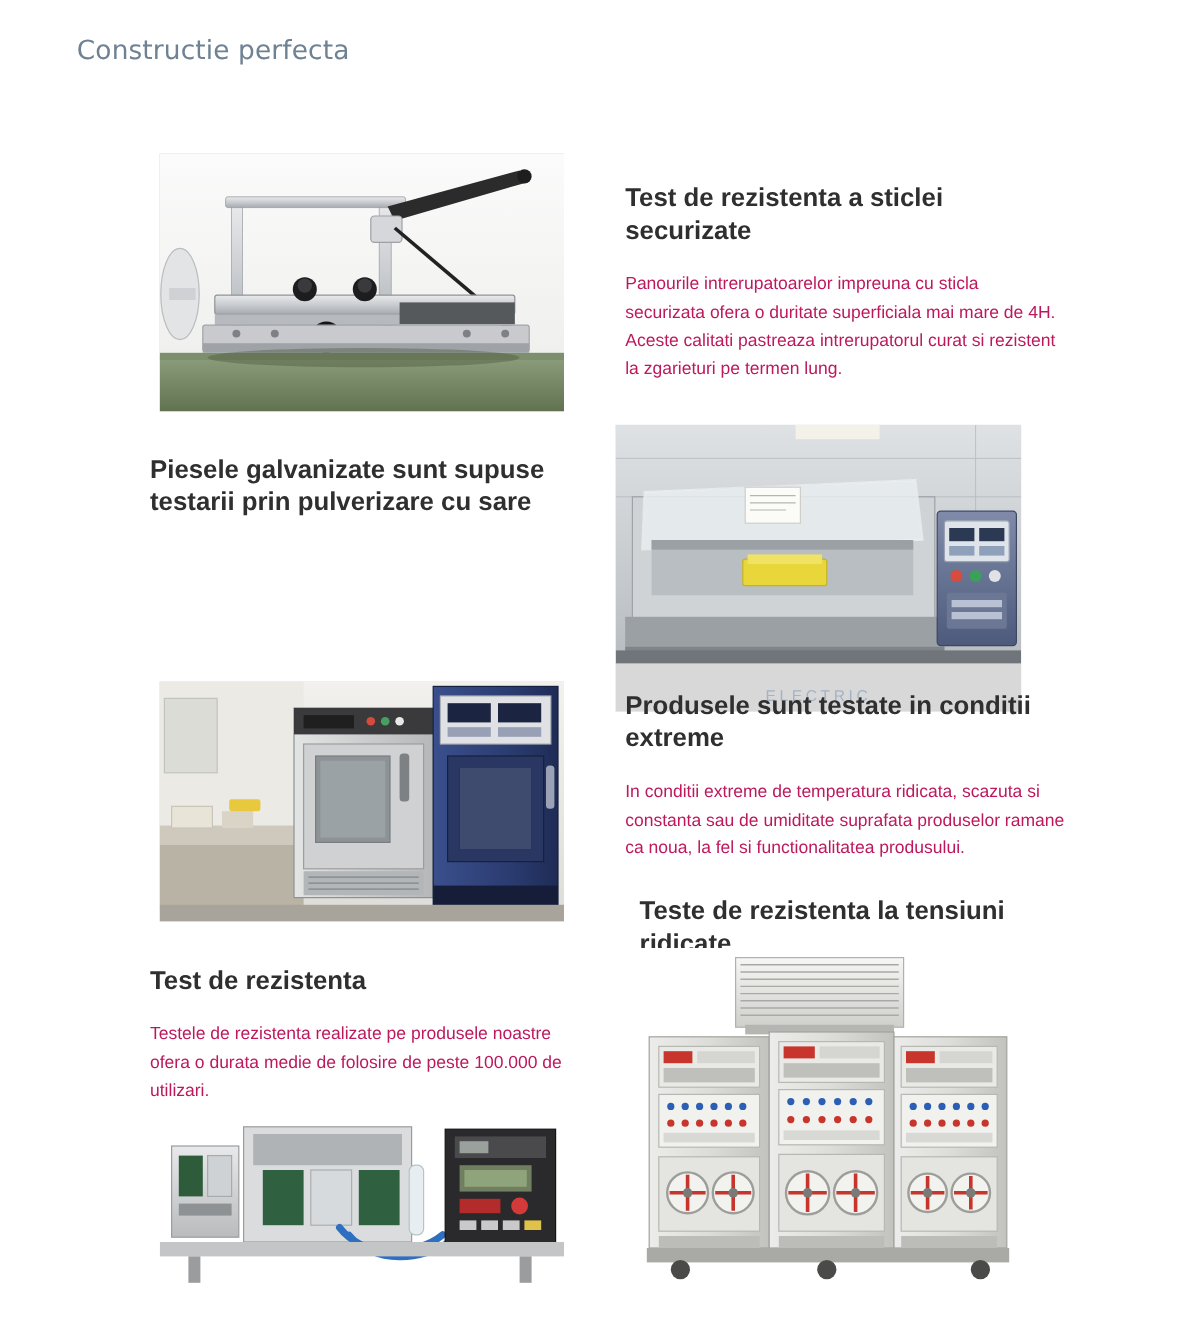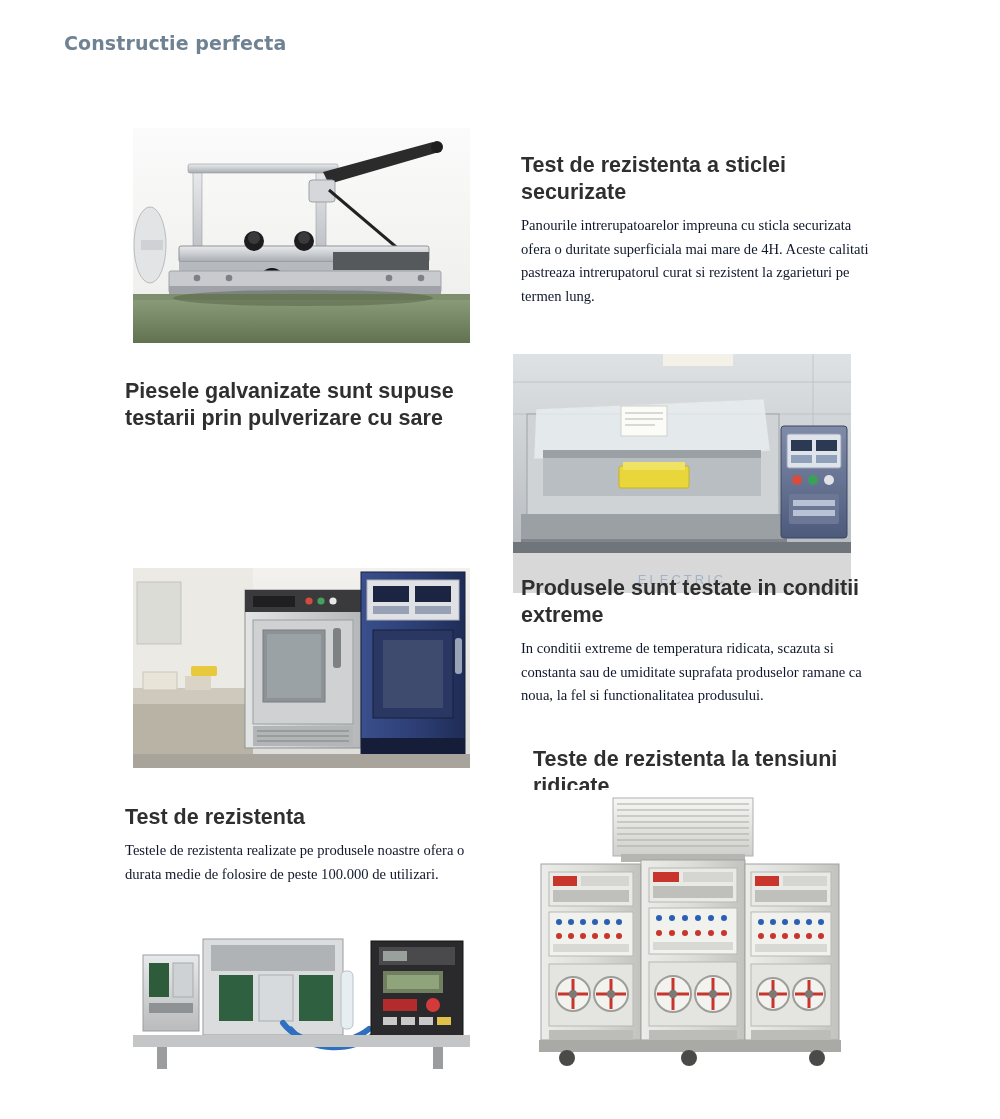--- a/index.html
+++ b/index.html
@@ -26,45 +26,45 @@
   .page-title {
     font-family: "DejaVu Sans", sans-serif;
     font-weight: 300;
     font-size: 41px;
     line-height: 48px;
     color: #4a4a4a;
     letter-spacing: 0.2px;
   }
   .page-subtitle {
     font-family: "DejaVu Sans", sans-serif;
-    font-weight: 700;
-    font-size: 19px;
+    font-weight: 400;
+    font-size: 22px;
     line-height: 26px;
     color: #6f8294;
     margin-top: 4px;
     letter-spacing: 0.1px;
   }
 
   
   .block {
     position: absolute;
   }
   .block-title {
     font-family: "Liberation Sans", sans-serif;
     font-weight: bold;
     font-size: 21.5px;
     line-height: 27px;
     color: #2f2f2f;
   }
   .block-body {
-    font-family: Liberation Serif, serif;
+    font-family: Liberation Sans, sans-serif;
     font-size: 14.6px;
     line-height: 23.5px;
-    color: #0f172a;
-    margin-top: 8px;
+    color: #be185d;
+    margin-top: 20px;
   }
 
   
   .photo {
     position: absolute;
     overflow: hidden;
     background: #d8d8d8;
   }
   .photo svg { display: block; }
 

